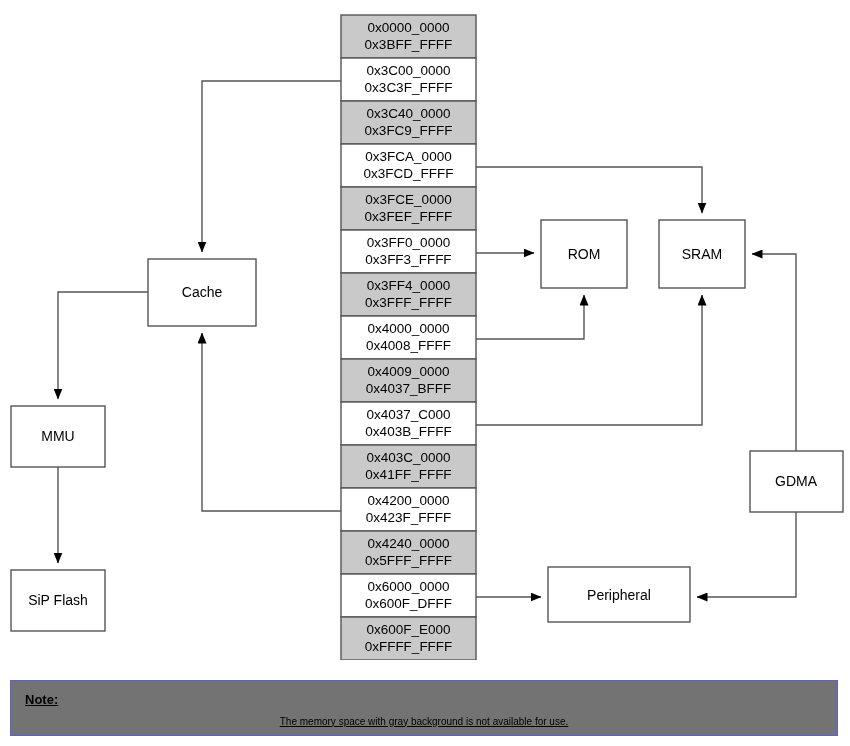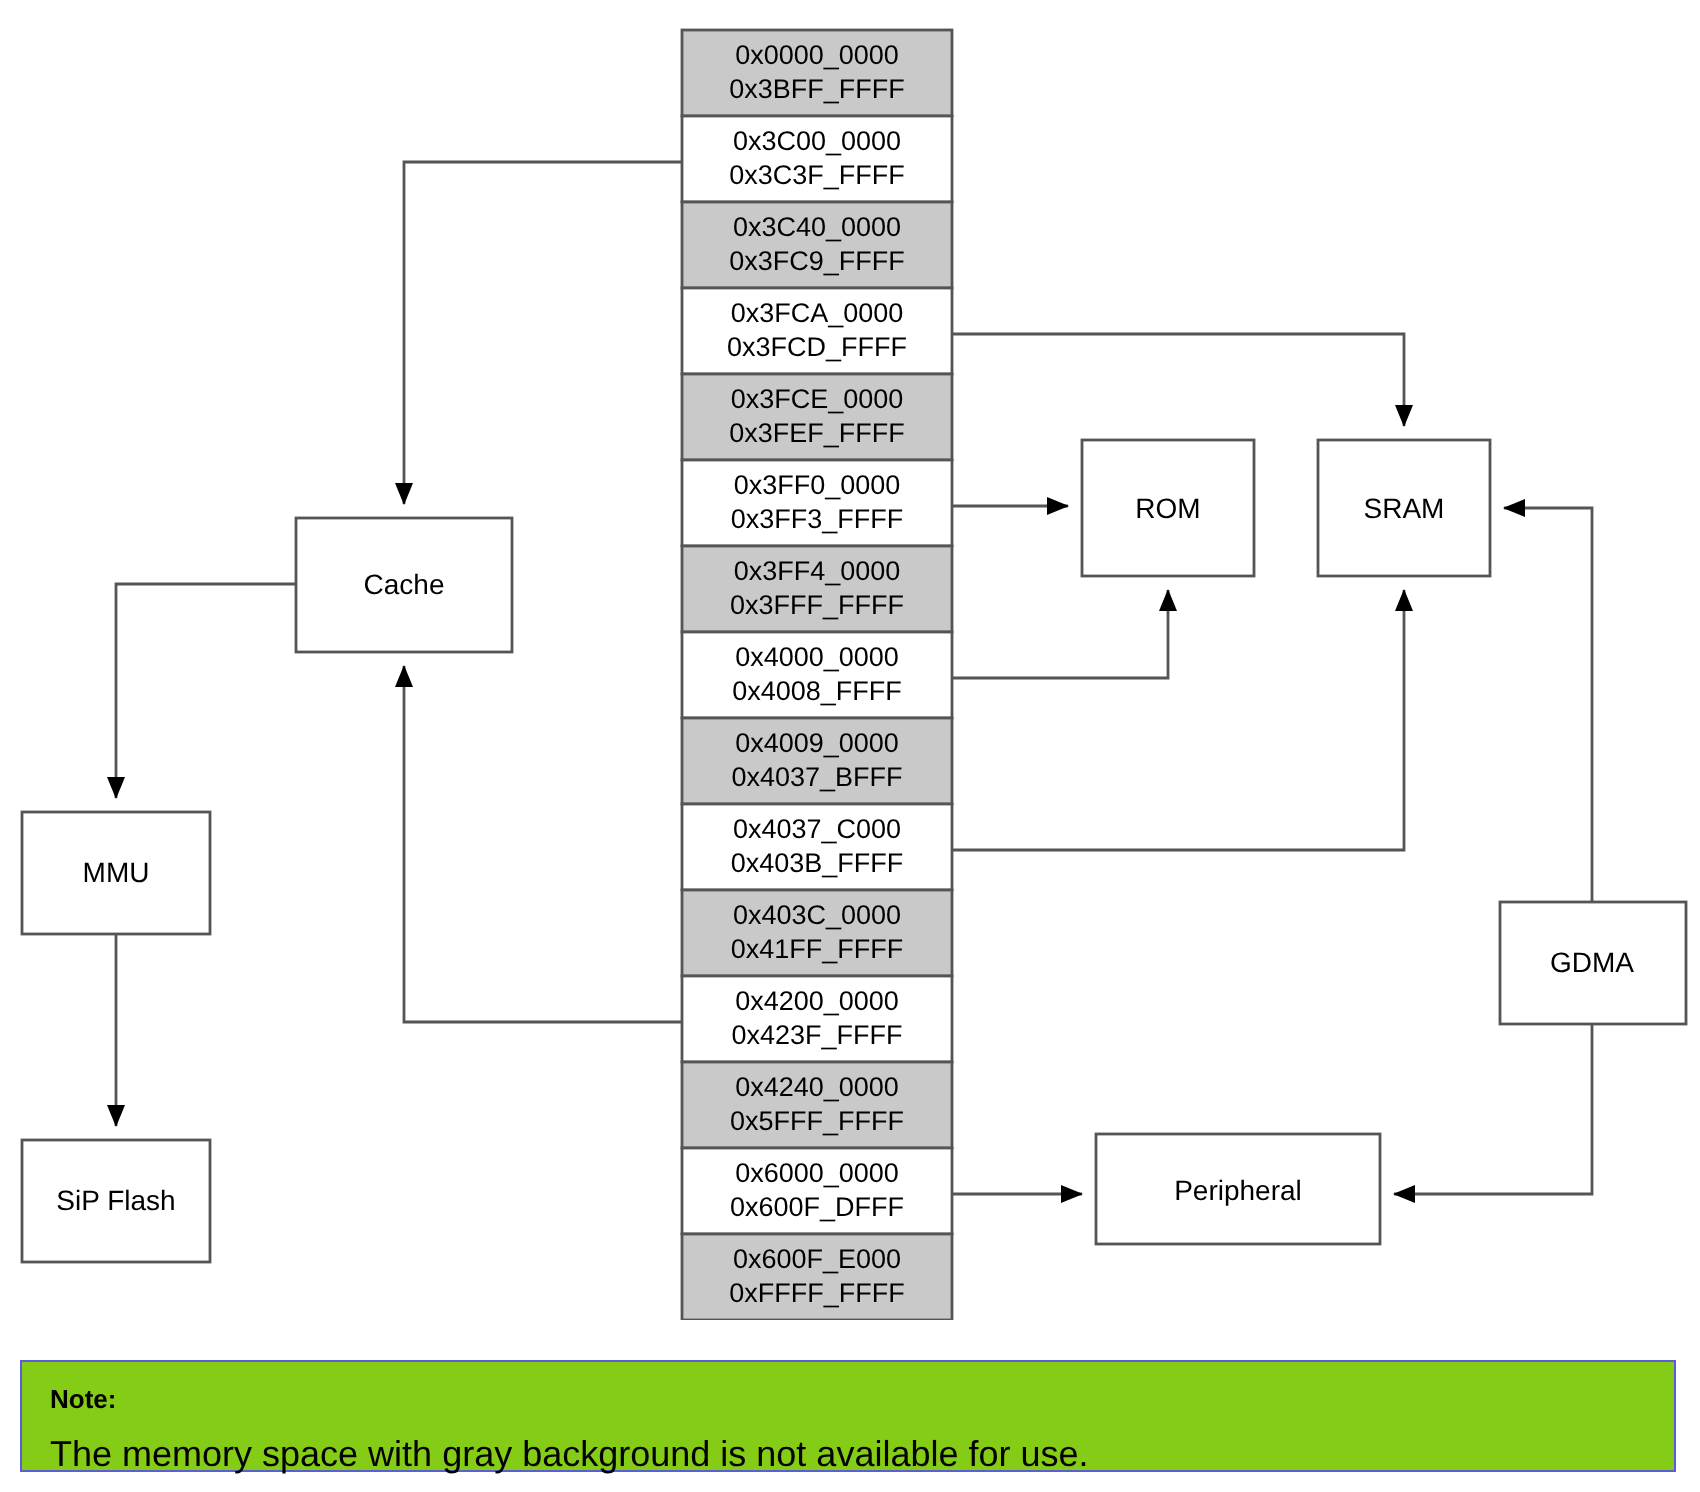--- a/index.html
+++ b/index.html
@@ -6,25 +6,26 @@
   body{
     width:850px;height:746px;position:relative;overflow:hidden;
     font-family:"Liberation Sans","DejaVu Sans",sans-serif;
     color:#000;
   }
   #diagram{position:absolute;left:0;top:0;width:850px;height:660px;}
   .memcell-text{font-size:13.5px;fill:#000;font-family:"Liberation Sans","DejaVu Sans",sans-serif;}
   .blocklabel{font-size:14px;fill:#000;font-family:"Liberation Sans","DejaVu Sans",sans-serif;}
   .note-box{
     position:absolute;left:10px;top:680px;width:828px;height:56px;
-    border:1.5px solid #5b5ed6;background:#84cc16;box-sizing:border-box;
+    border:1.5px solid #5b5ed6;background:#737373;box-sizing:border-box;
     padding:9px 14px 0 14px;
+    text-decoration:underline;
   }
   .note-title{font-size:13px;font-weight:bold;line-height:1.5;margin:0 0 4px 0;}
-  .note-body{font-size:18px;line-height:1.5;margin:0;}
+  .note-body{font-size:10px;line-height:1.5;margin:0;text-align:center;}
 </style>
 </head>
 <body>
 
 <svg id="diagram" viewBox="0 0 850 660">
   <defs>
     <marker id="arrowhead" markerWidth="11" markerHeight="9" refX="10.5" refY="4.5" orient="auto" markerUnits="userSpaceOnUse">
       <path d="M0,0 L11,4.5 L0,9 Z" fill="#000000"></path>
     </marker>
   </defs>

